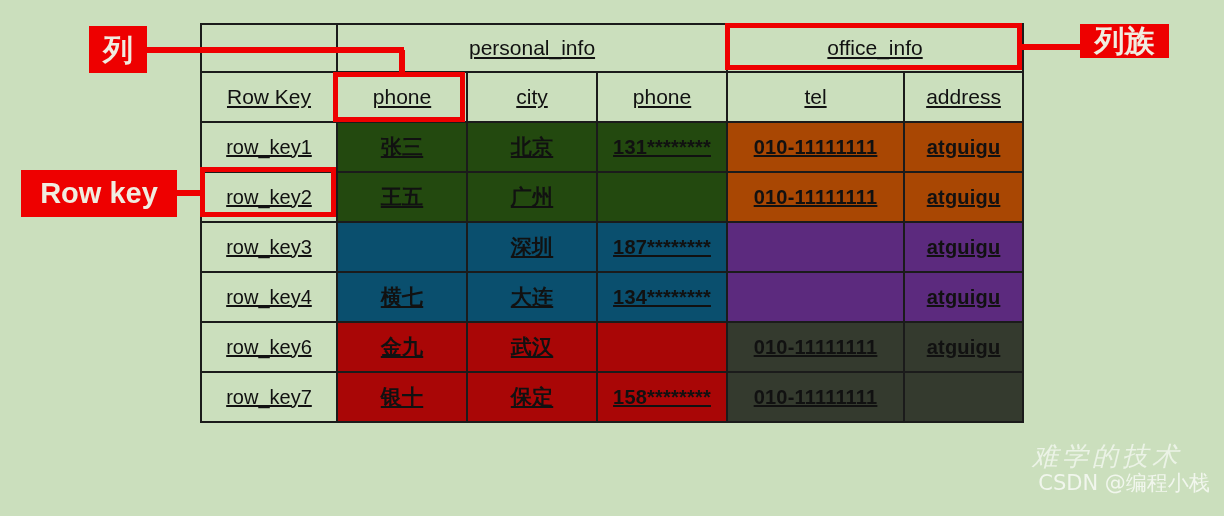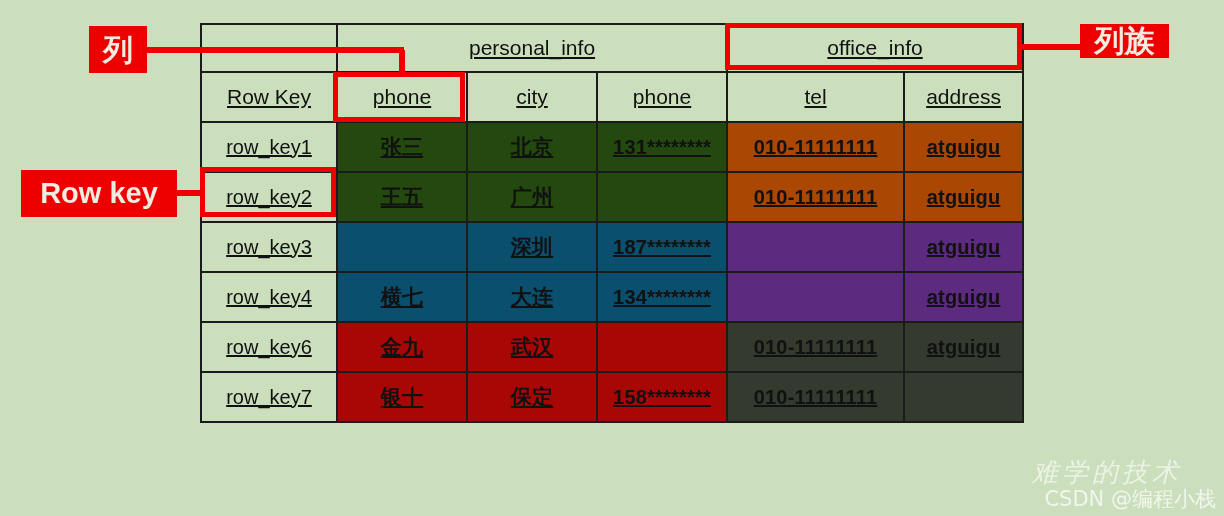--- a/index.html
+++ b/index.html
@@ -129,22 +129,22 @@
   #box-rowkey11  { left: 200px; top: 167px; width: 136px; height: 50px; }
 
   
   #box-office    { left: 725px; top: 23px; width: 297px; height: 47px; }
   #lead-family-h { left: 1021px; top: 44px; width: 60px; height: 6px; }
 
   
   #watermark {
     position: absolute;
     right: 8px;
-    bottom: 4px;
-    text-align: right;
+    bottom: 20px;
+    text-align: center;
     z-index: 5;
     pointer-events: none;
     user-select: none;
   }
   #wm-script {
     font-family: "DejaVu Serif", serif;
     font-style: italic;
     font-size: 26px;
     color: rgba(255,255,255,0.62);
     letter-spacing: 4px;

